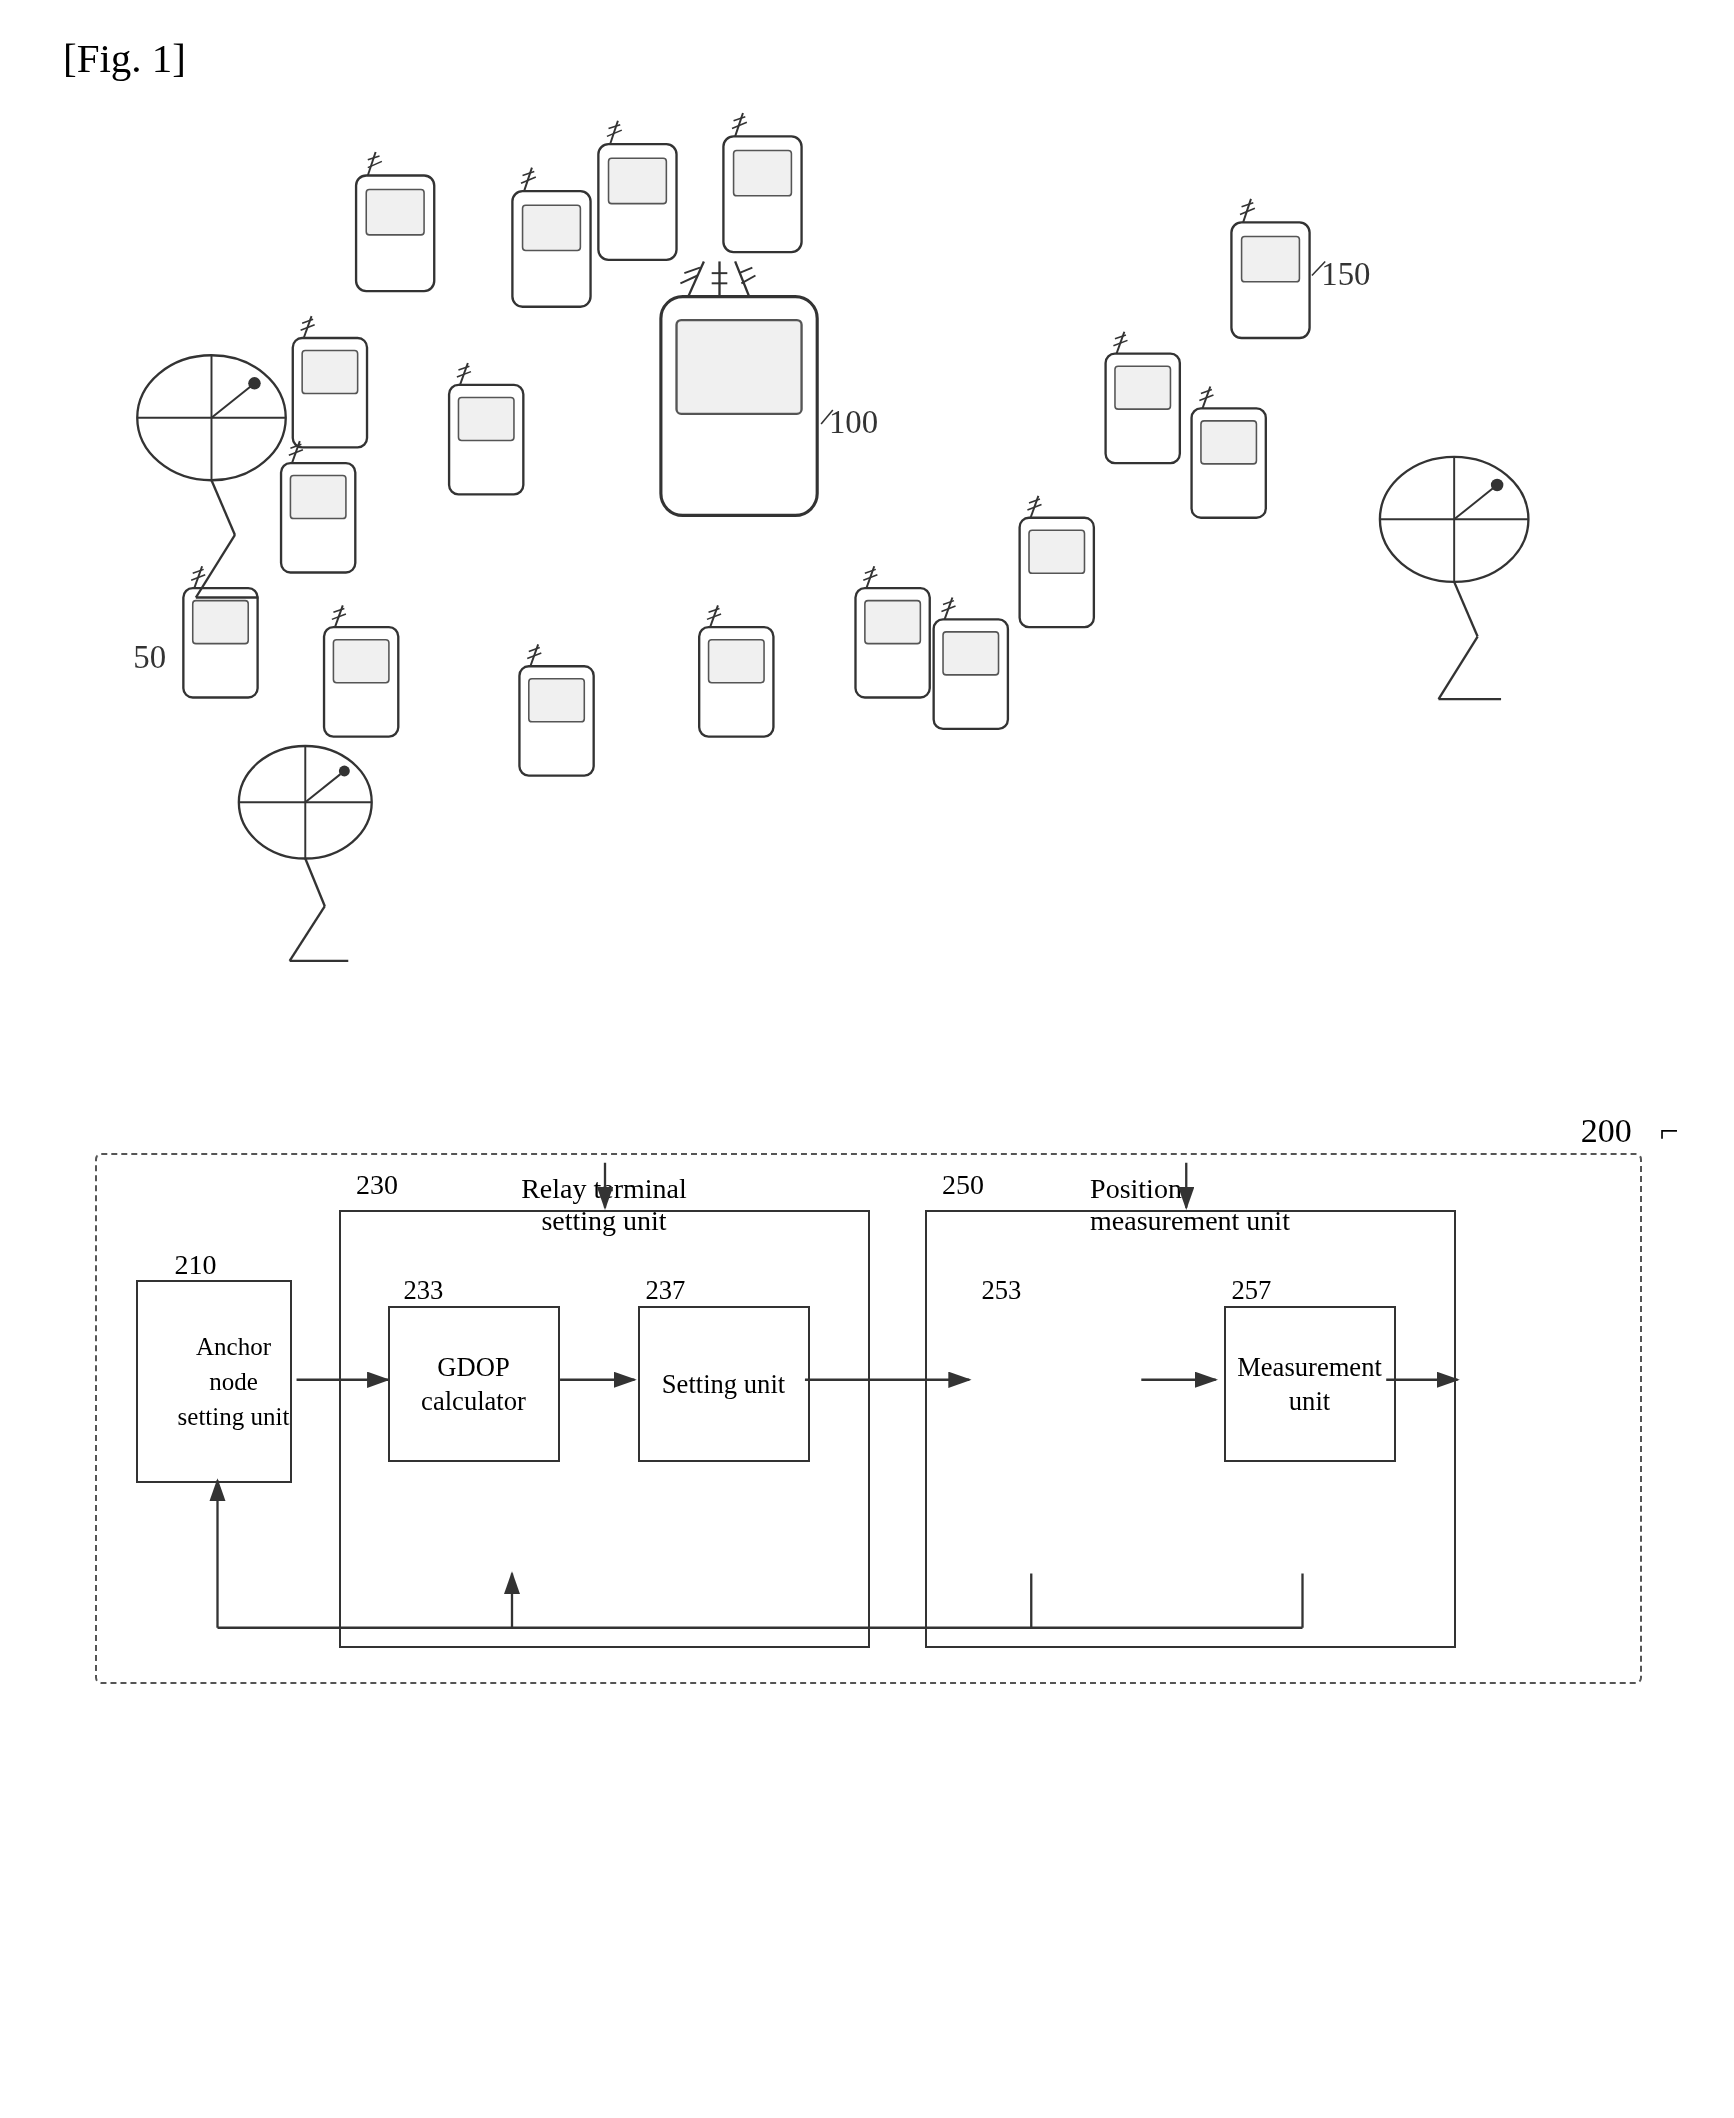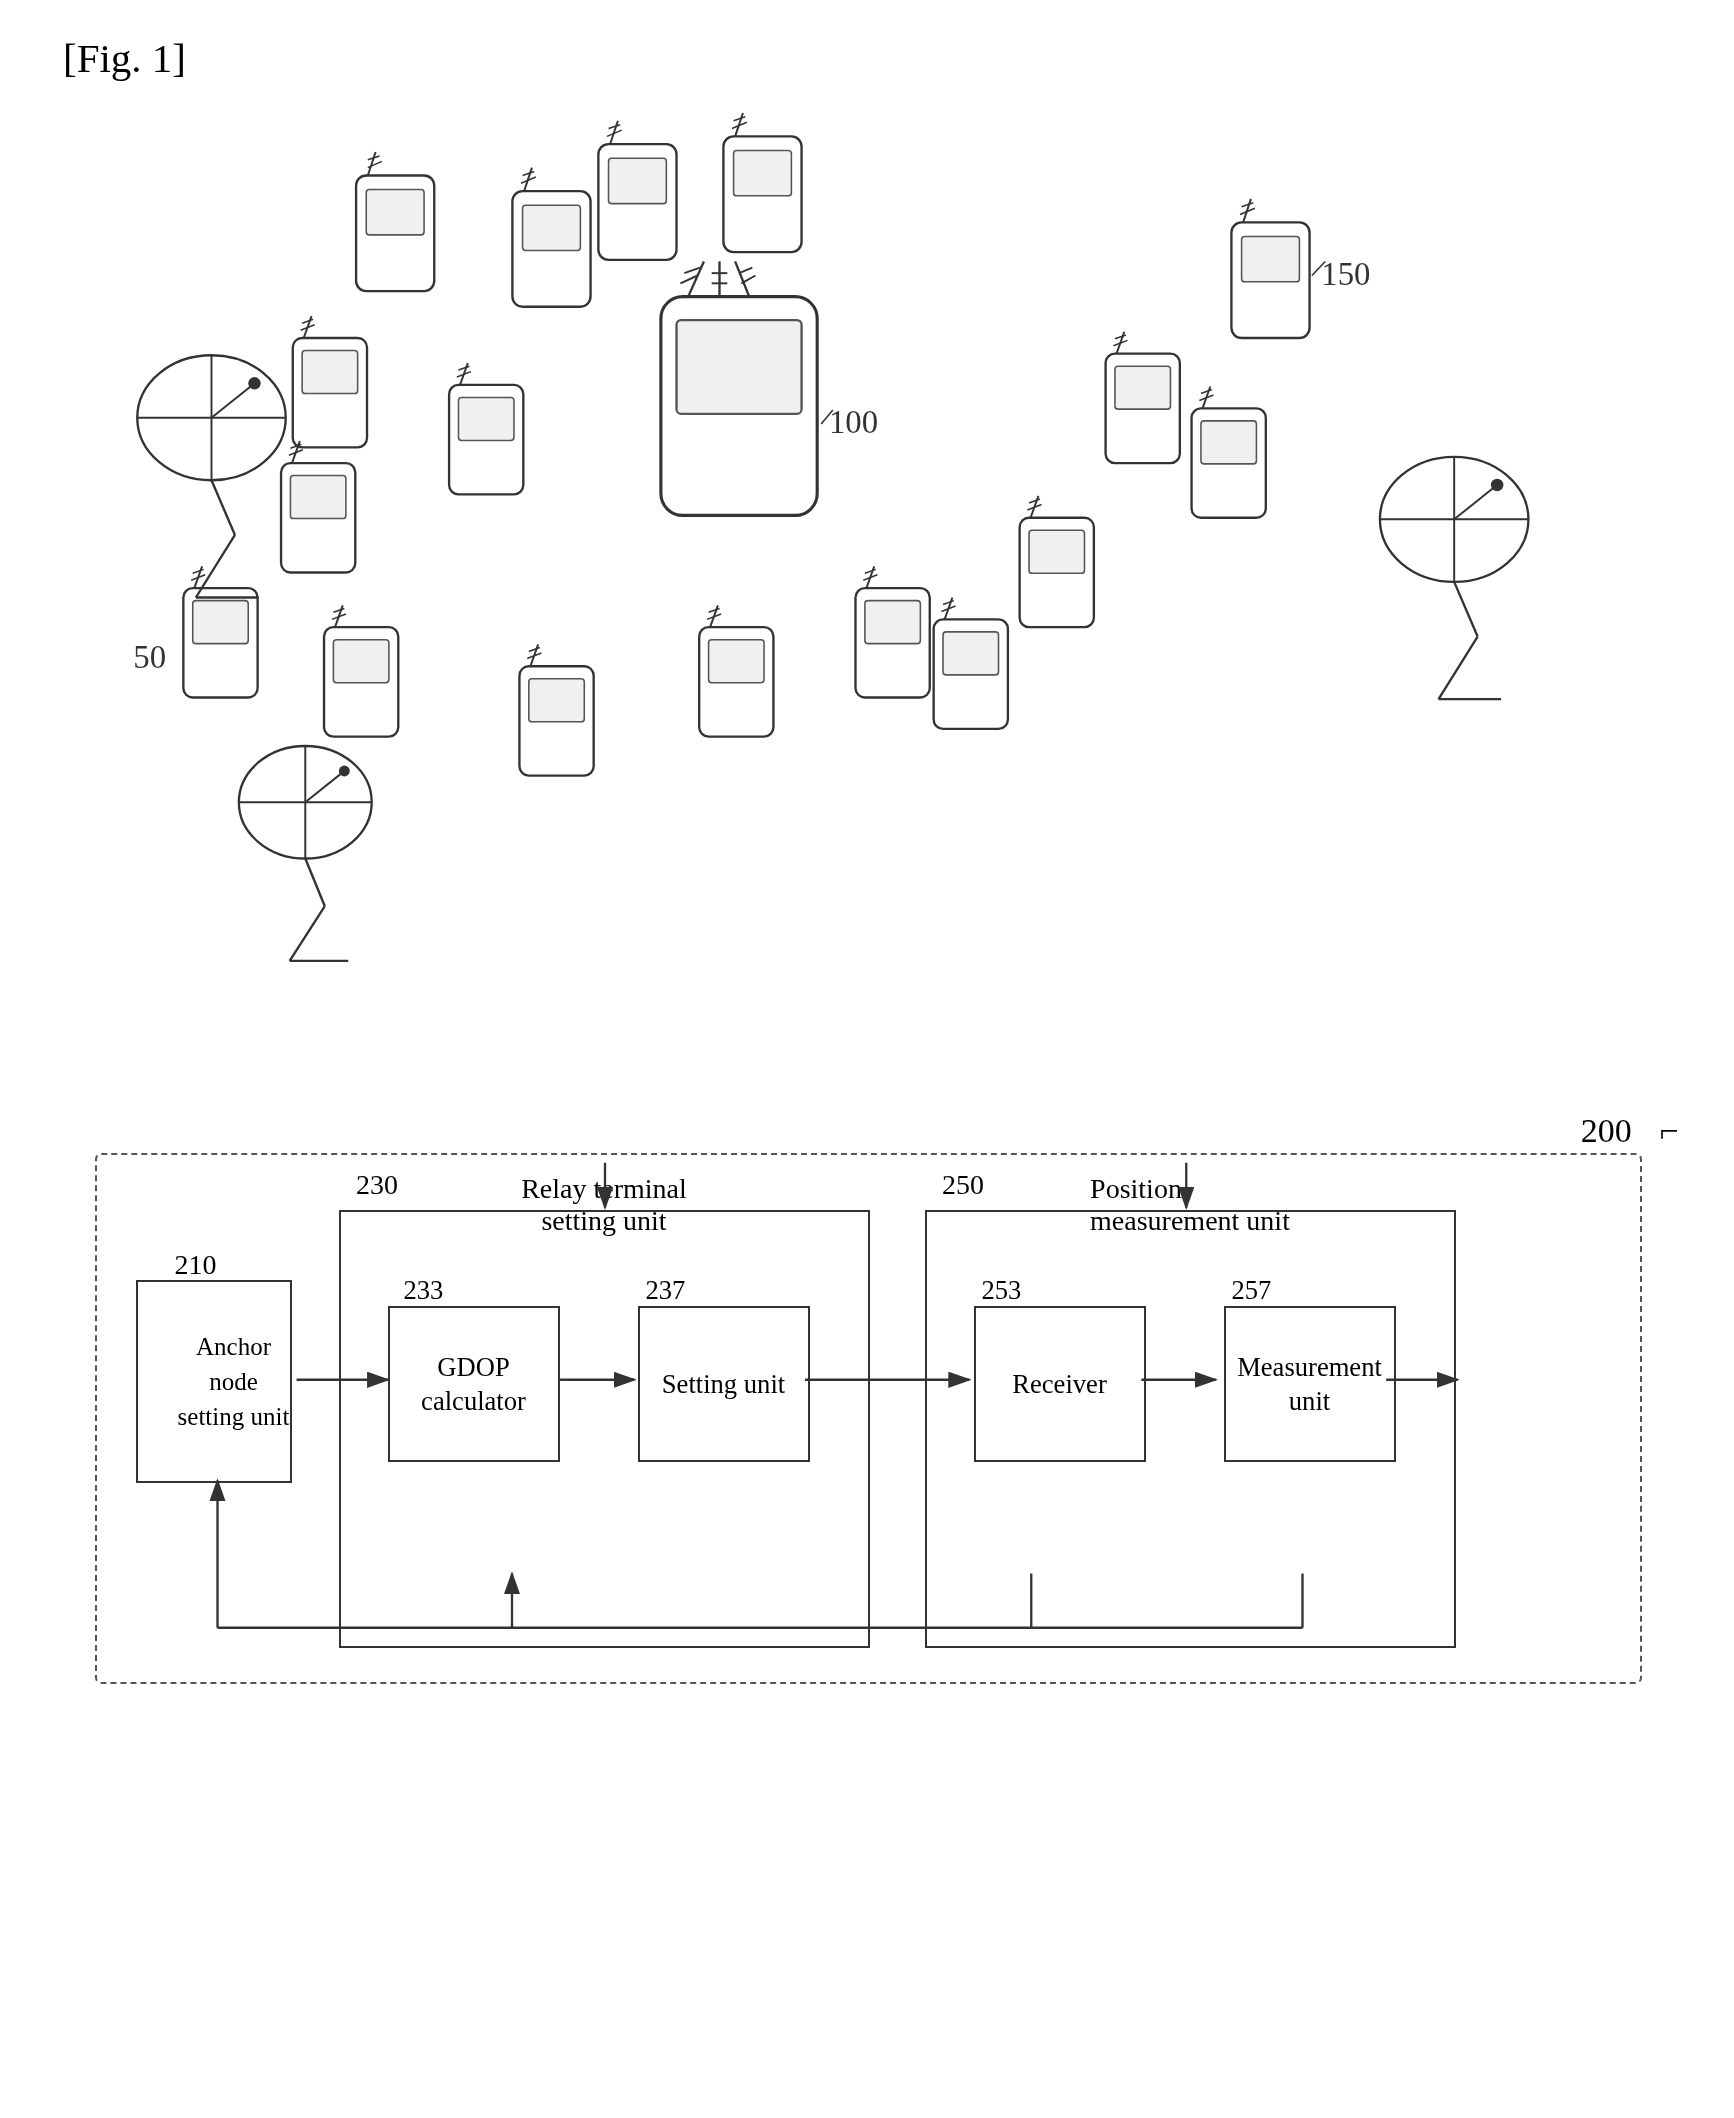--- a/index.html
+++ b/index.html
@@ -317,23 +317,20 @@
         <div class="module-box" style="position:absolute; left:297px; top:94px; width:172px; height:156px;">
           <div style="font-size:26.6px; line-height:1.3; text-align:center; font-family:'Times New Roman',serif;">Setting unit</div>
         </div>
         <div style="position:absolute; left:305px; top:63px; font-size:26.6px; font-family:'Times New Roman',serif;">237</div>
       </div>
 
       <div style="position:absolute; left:828px; top:55px; width:531px; height:438px; border:2.3px solid #333;">
         <div style="position:absolute; top:-39px; left:50%; transform:translateX(-50%); font-size:28px; font-family:'Times New Roman',serif; white-space:nowrap; text-align:left;">Position<br>measurement unit</div>
         <div style="position:absolute; top:-43px; left:15.6px; font-size:28px; font-family:'Times New Roman',serif;">250</div>
 
-        <div class="module-box" style="position:absolute; left:47px; top:94px; width:172px; height:156px;">
-          <div style="font-size:26.6px; line-height:1.3; text-align:center; font-family:'Times New Roman',serif;">Receiver</div>
-        </div>
         <div style="position:absolute; left:55px; top:63px; font-size:26.6px; font-family:'Times New Roman',serif;">253</div>
 
         <div class="module-box" style="position:absolute; left:297px; top:94px; width:172px; height:156px;">
           <div style="font-size:26.6px; line-height:1.3; text-align:center; font-family:'Times New Roman',serif;">Measurement<br>unit</div>
         </div>
         <div style="position:absolute; left:305px; top:63px; font-size:26.6px; font-family:'Times New Roman',serif;">257</div>
       </div>
 
       <svg class="fig2-svg" viewBox="0 0 1980 680" xmlns="http://www.w3.org/2000/svg">
         <defs>

